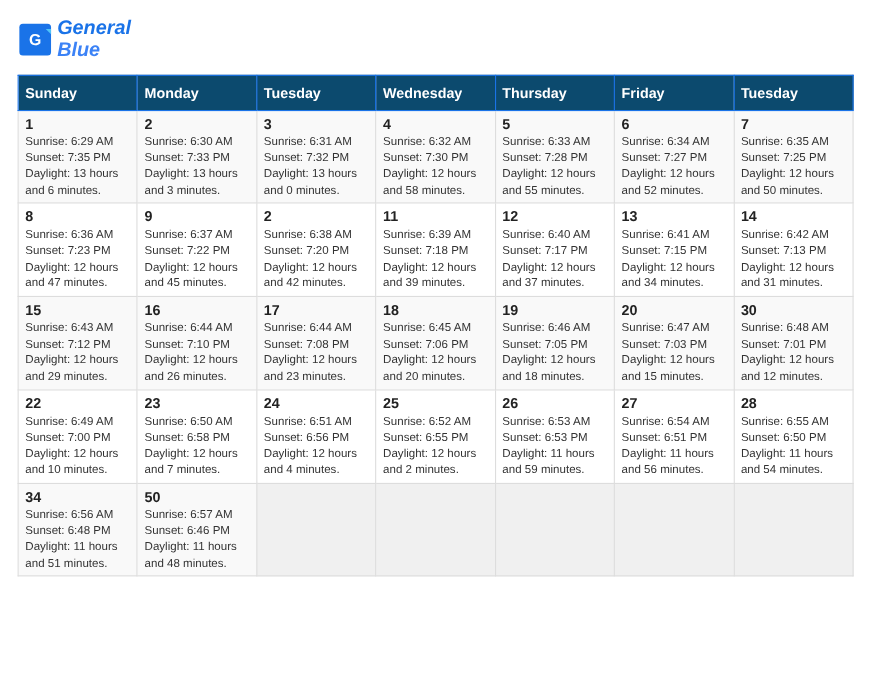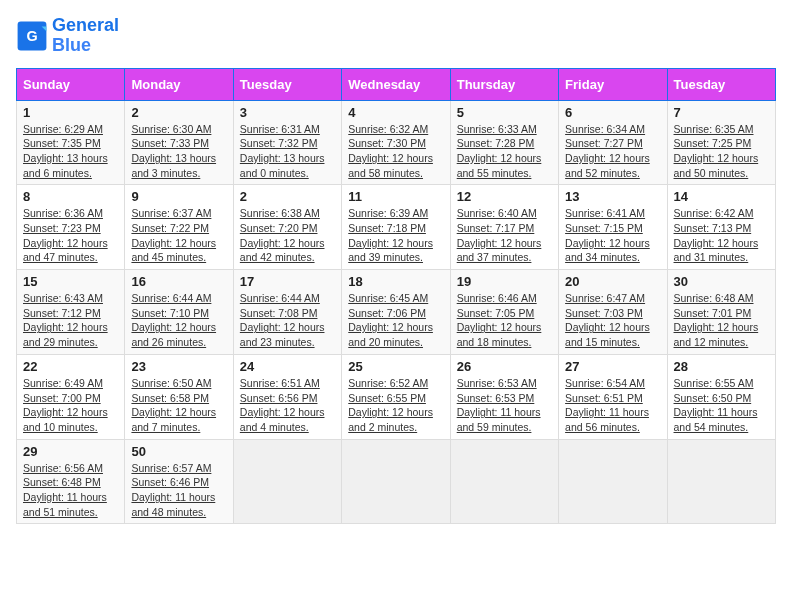--- a/index.html
+++ b/index.html
@@ -22,20 +22,21 @@
       gap: 4px;
     }
     .logo-text {
       font-size: 18px;
       font-weight: bold;
       color: #333;
       line-height: 1.1;
     }
     .logo-text span {
       color: #1a73e8;
+      font-style: italic;
     }
     .logo-icon {
       width: 32px;
       height: 32px;
     }
     .title-block {
       text-align: right;
     }
     .month-title {
       font-size: 32px;
@@ -45,21 +46,21 @@
     .subtitle {
       font-size: 15px;
       color: #555;
     }
     table {
       width: 100%;
       border-collapse: collapse;
       font-size: 11px;
     }
     thead tr {
-      background: #d946ef;
+      background: #0c4a6e;
       color: #fff;
     }
     thead th {
       padding: 8px 6px;
       text-align: left;
       font-size: 13px;
       font-weight: bold;
       border: 1px solid #1a73e8;
     }
     tbody tr {
@@ -82,21 +83,20 @@
       font-size: 13px;
       font-weight: bold;
       color: #222;
       display: block;
       margin-bottom: 2px;
     }
     .day-info {
       color: #333;
       font-size: 10.5px;
       line-height: 1.4;
-      text-decoration: underline;
     }
     .empty-cell {
       background: #f0f0f0;
     }
   </style>
 </head>
 <body>
 
 <div class="header">
   <div class="logo">
@@ -244,21 +244,21 @@
           <span class="day-num">27</span>
           <div class="day-info">Sunrise: 6:54 AM<br>Sunset: 6:51 PM<br>Daylight: 11 hours and 56 minutes.</div>
         </td>
         <td>
           <span class="day-num">28</span>
           <div class="day-info">Sunrise: 6:55 AM<br>Sunset: 6:50 PM<br>Daylight: 11 hours and 54 minutes.</div>
         </td>
       </tr>
       <tr>
         <td>
-          <span class="day-num">29</span>
+          <span class="day-num">34</span>
           <div class="day-info">Sunrise: 6:56 AM<br>Sunset: 6:48 PM<br>Daylight: 11 hours and 51 minutes.</div>
         </td>
         <td>
           <span class="day-num">50</span>
           <div class="day-info">Sunrise: 6:57 AM<br>Sunset: 6:46 PM<br>Daylight: 11 hours and 48 minutes.</div>
         </td>
         <td class="empty-cell"></td>
         <td class="empty-cell"></td>
         <td class="empty-cell"></td>
         <td class="empty-cell"></td>

